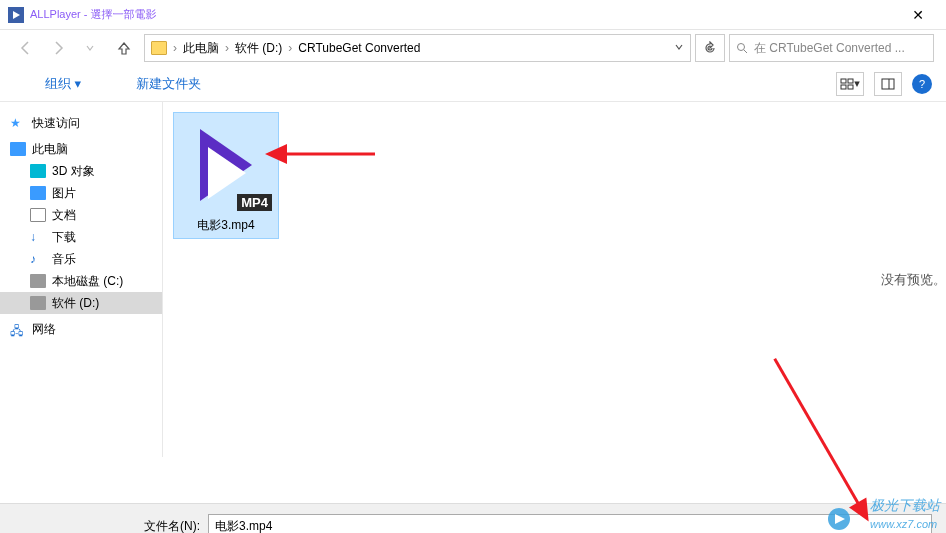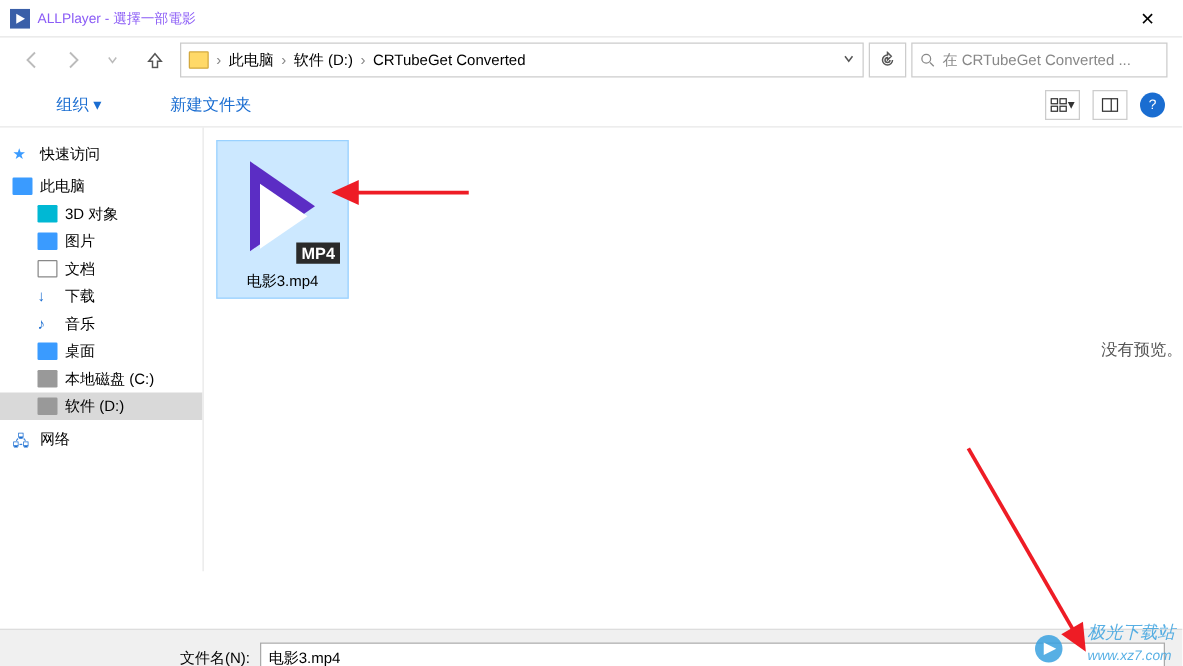--- a/index.html
+++ b/index.html
@@ -183,24 +183,20 @@
       </div>
     <div class="tree-item sub">
         <span class="tree-icon ic-dl">↓</span>
         <span>下载</span>
       </div>
     <div class="tree-item sub">
         <span class="tree-icon ic-music">♪</span>
         <span>音乐</span>
       </div>
     <div class="tree-item sub">
-        <span class="tree-icon ic-desktop"></span>
-        <span>桌面</span>
-      </div>
-    <div class="tree-item sub">
         <span class="tree-icon ic-disk"></span>
         <span>本地磁盘 (C:)</span>
       </div>
     <div class="tree-item sub selected">
         <span class="tree-icon ic-disk"></span>
         <span>软件 (D:)</span>
       </div>
     <div class="tree-item root">
         <span class="tree-icon ic-net">🖧</span>
         <span>网络</span>

